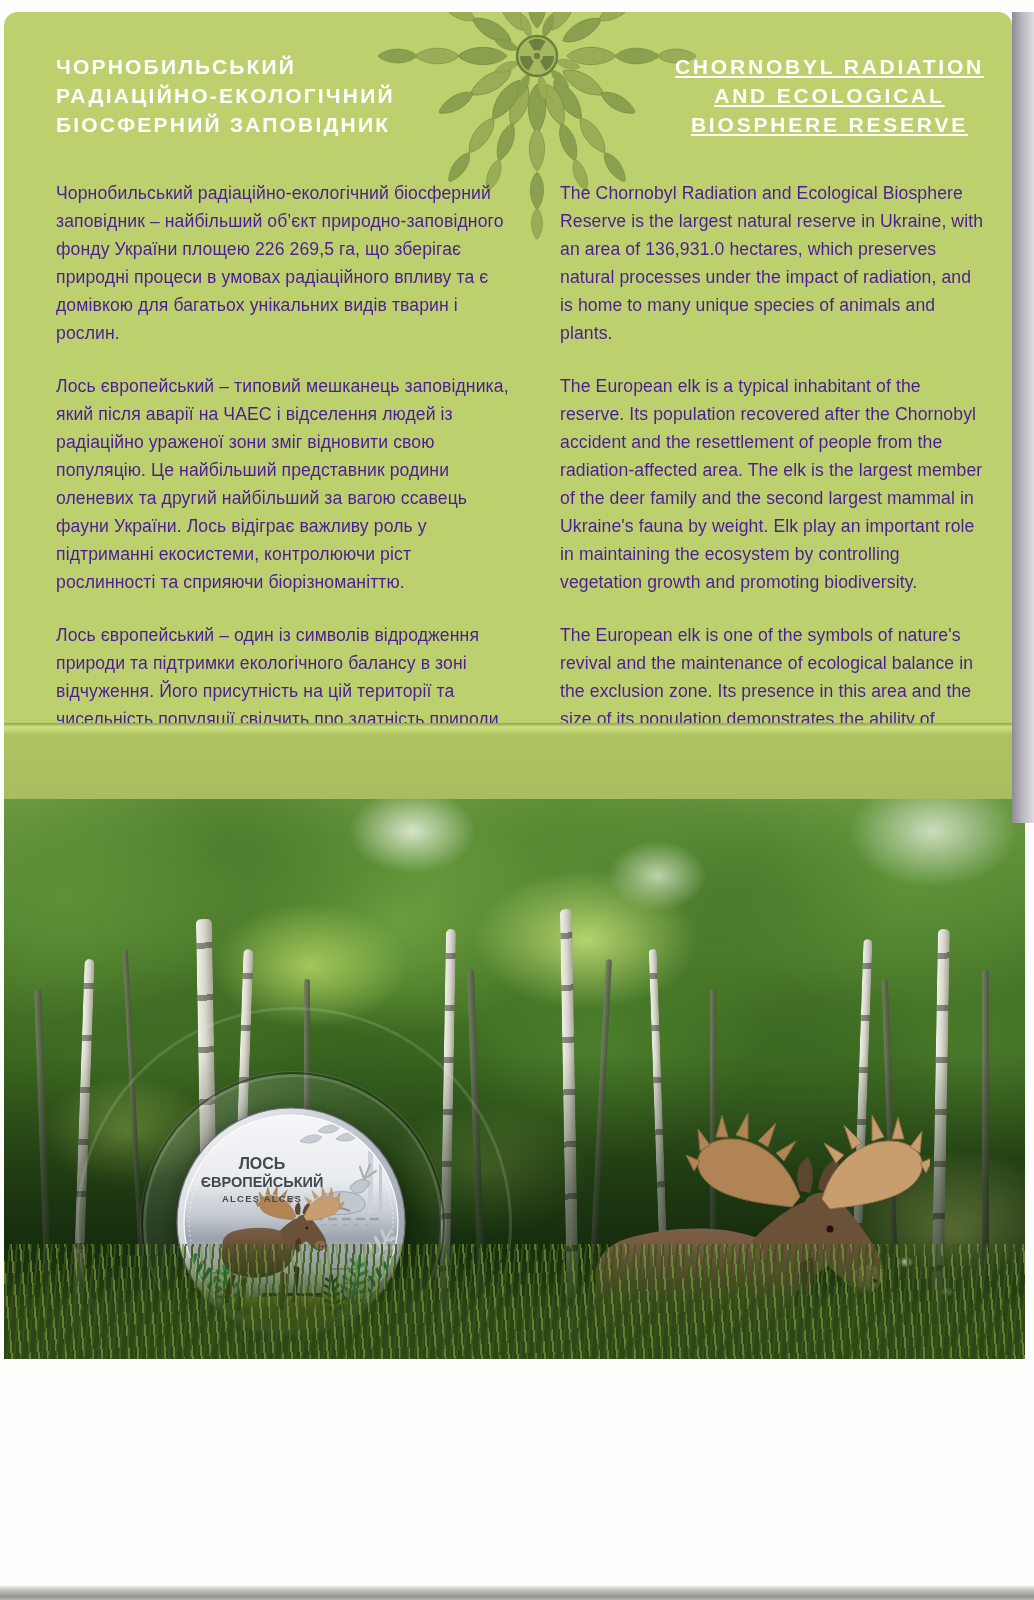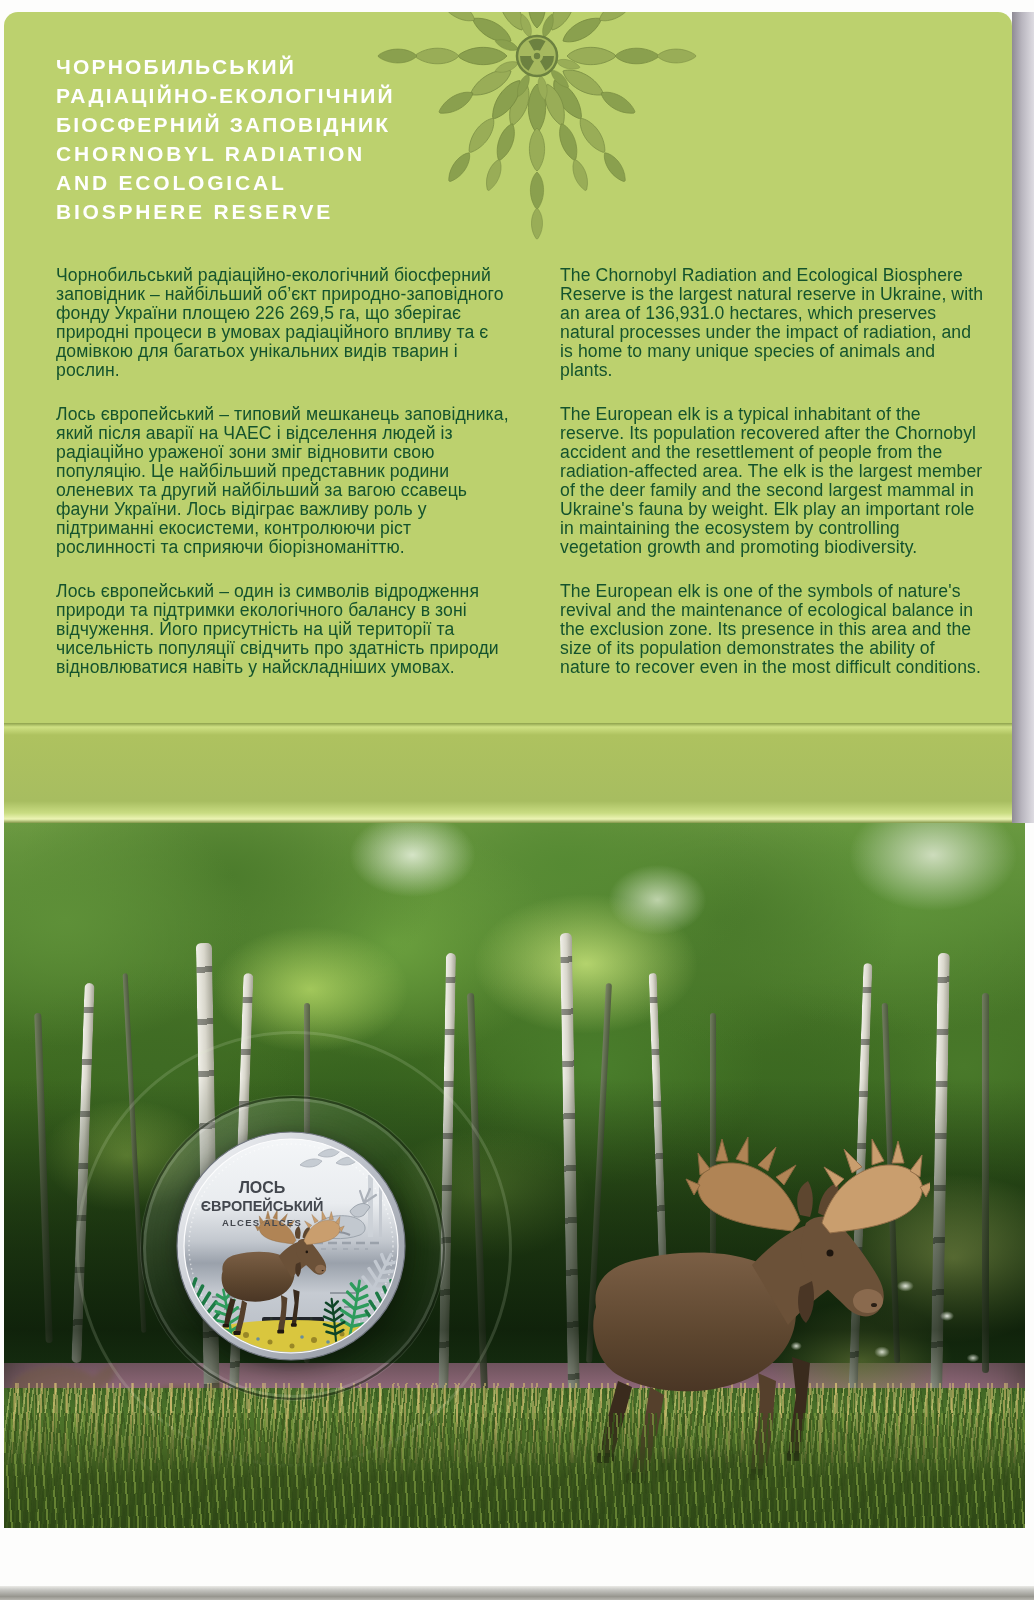--- a/index.html
+++ b/index.html
@@ -3,36 +3,36 @@
 <meta charset="utf-8">
 <style>
   html,body{margin:0;padding:0;background:#ffffff;}
   .page{position:relative;width:1034px;height:1600px;background:#fdfdfc;overflow:hidden;
         font-family:"Liberation Sans",sans-serif;}
   
   .panel{position:absolute;left:4px;top:12px;width:1008px;height:711px;background:#bcd16e;
          border-radius:14px 14px 0 0;overflow:hidden;}
   .ornament{position:absolute;left:320px;top:0;width:420px;height:300px;z-index:1;}
   .panel-header{position:relative;z-index:2;display:flex;justify-content:space-between;
-                padding:40px 28px 0 52px;flex-direction:column;}
+                padding:40px 28px 0 52px;}
   .title{font-size:21px;line-height:29px;font-weight:bold;color:#ffffff;letter-spacing:2.2px;
          white-space:pre-line;margin:0;}
-  .title.en{text-align:left;letter-spacing:2.8px;}
+  .title.en{text-align:center;letter-spacing:2.8px;text-decoration:underline;}
   .cols{position:relative;z-index:2;display:flex;gap:48px;padding:40px 26px 0 52px;}
-  .col{font-size:17.6px;line-height:19px;color:#14532d;letter-spacing:0.1px;}
+  .col{font-size:17.6px;line-height:28px;color:#4c1d95;letter-spacing:0.1px;}
   .col.uk{flex:0 0 456px;}
   .col.en{flex:1;}
   .col p{margin:0 0 25px 0;}
   
   .fold{position:absolute;left:4px;top:723px;width:1008px;height:100px;
         background:linear-gradient(180deg,#8da14c 0%,#cfe183 4%,#aec25f 12%,#a7bd60 78%,
                    #c9dc82 90%,#ecf4b4 96%,#84984a 100%);}
   
-  .photo{position:absolute;left:4px;top:823px;width:1021px;height:705px;overflow:hidden;
-         background:#f9a8d4;
+  .photo{position:absolute;left:4px;top:799px;width:1021px;height:560px;overflow:hidden;
+         background:#a16207;
          box-shadow:inset 0 -45px 70px rgba(10,20,5,.45), inset 0 18px 28px rgba(25,45,12,.25);}
   .canopy{position:absolute;left:0;top:0;width:100%;height:540px;
     background:
       radial-gradient(260px 180px at 6% 18%, #5e9038 0%, rgba(94,144,56,0) 70%),
       radial-gradient(300px 200px at 22% 10%, #4c7c2c 0%, rgba(76,124,44,0) 70%),
       radial-gradient(240px 170px at 38% 22%, #6ba03e 0%, rgba(107,160,62,0) 70%),
       radial-gradient(280px 190px at 55% 8%,  #568a33 0%, rgba(86,138,51,0) 70%),
       radial-gradient(260px 180px at 70% 18%, #4a7a2b 0%, rgba(74,122,43,0) 70%),
       radial-gradient(300px 210px at 88% 12%, #5e9339 0%, rgba(94,147,57,0) 70%),
       radial-gradient(200px 150px at 15% 45%, #3f6b24 0%, rgba(63,107,36,0) 70%),

